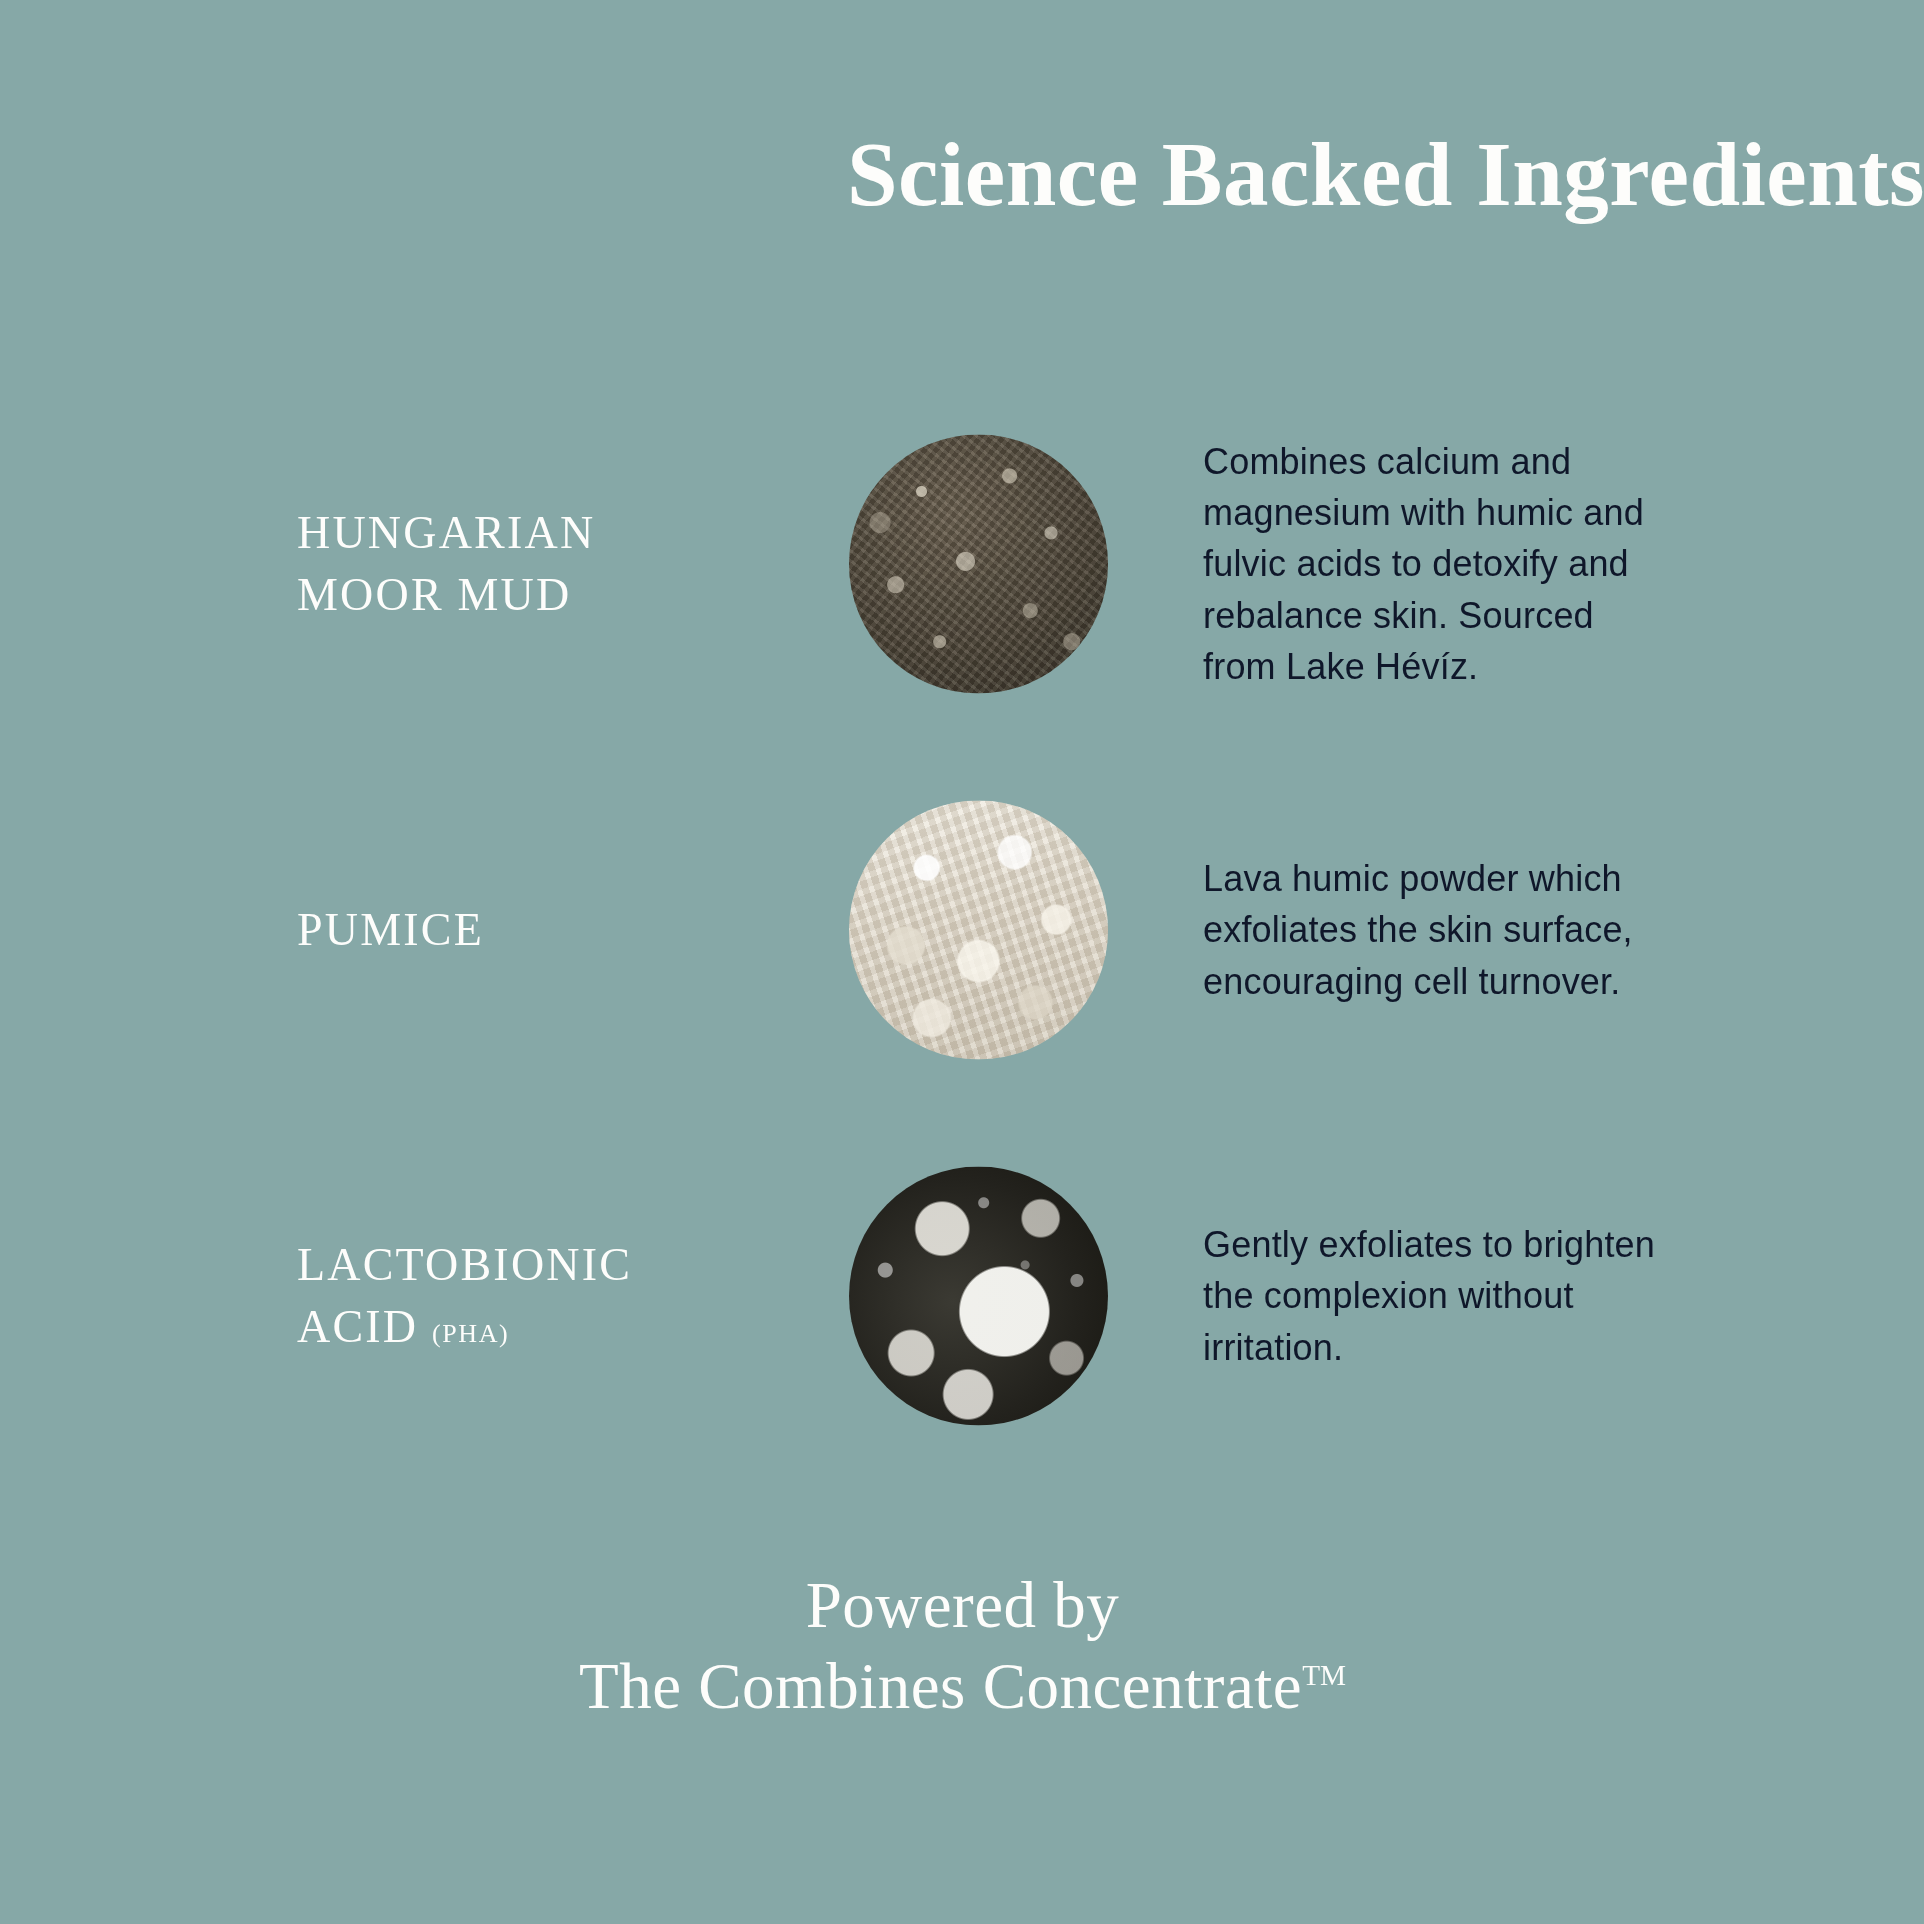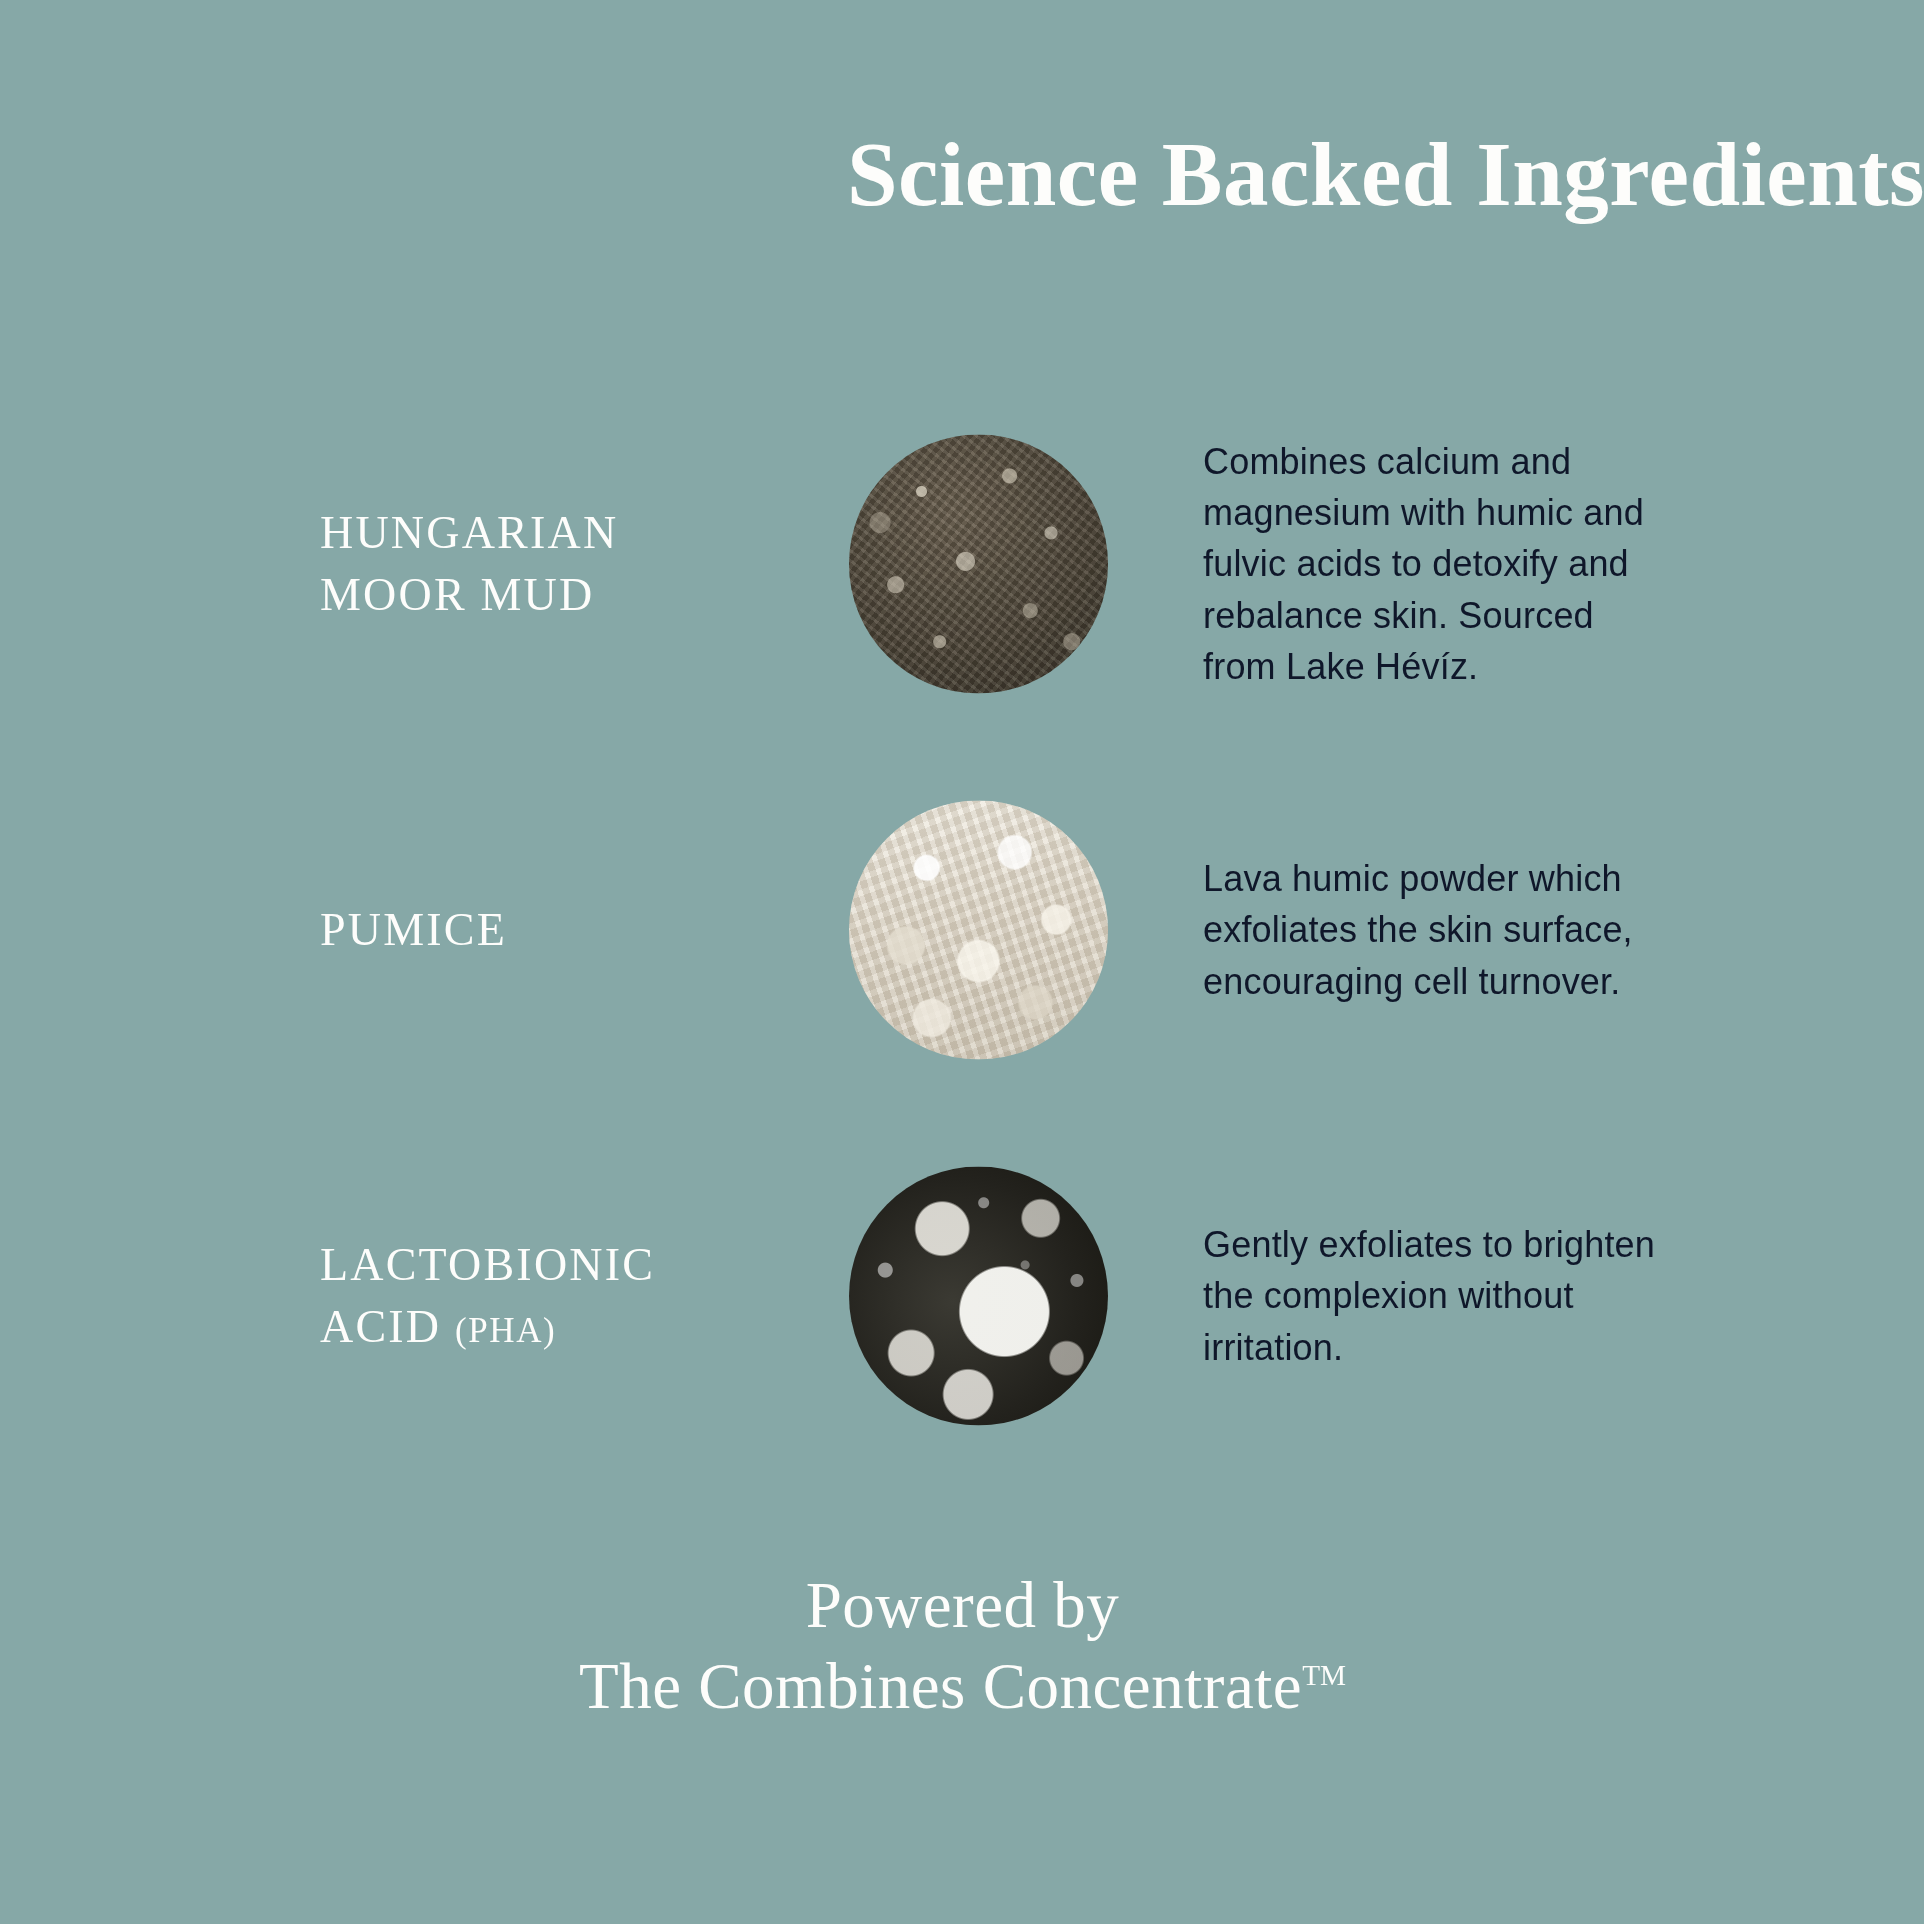--- a/index.html
+++ b/index.html
@@ -52,24 +52,23 @@
   .row .name {
     position: absolute;
     left: 297px;
     width: 436px;
     color: #fdfdfb;
     font-family: "Liberation Serif", serif;
     font-size: 46px;
     letter-spacing: 2.2px;
     line-height: 1.35;
     text-transform: uppercase;
-    margin-left: 23px;
   }
   .row .name .sub {
-    font-size: 35px;
+    font-size: 26px;
     letter-spacing: 1.6px;
   }
 
   .row .swatch {
     position: absolute;
     left: 849px;
     width: 259px;
     height: 259px;
     border-radius: 50%;
     overflow: hidden;

